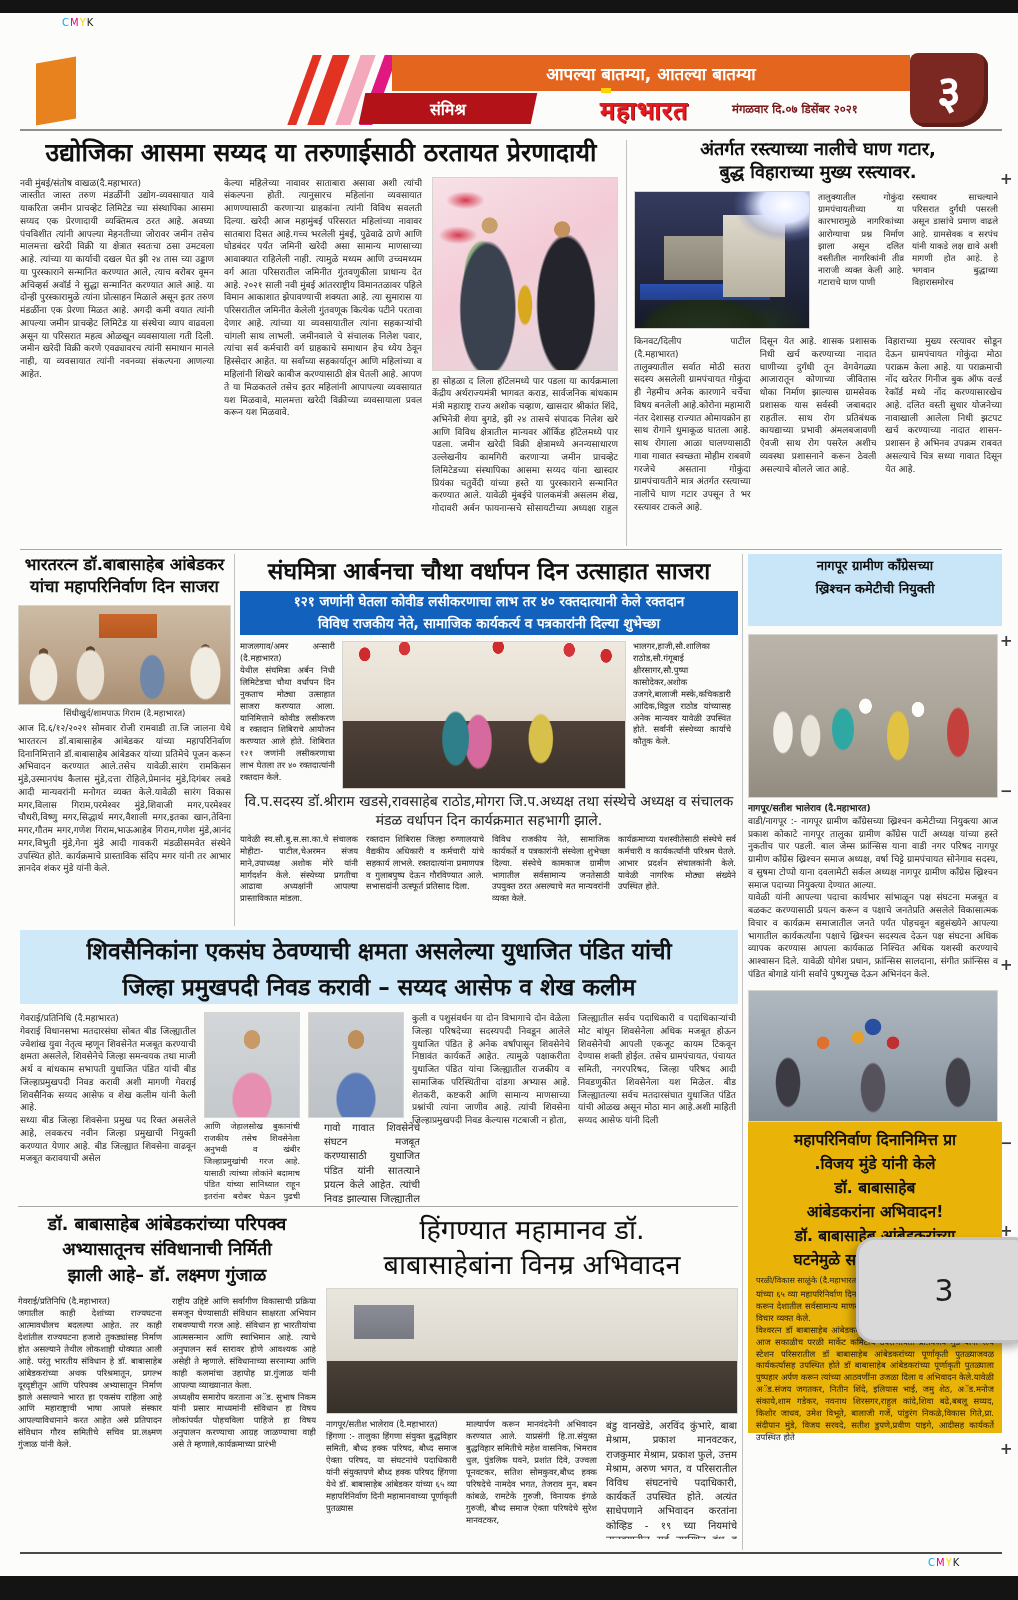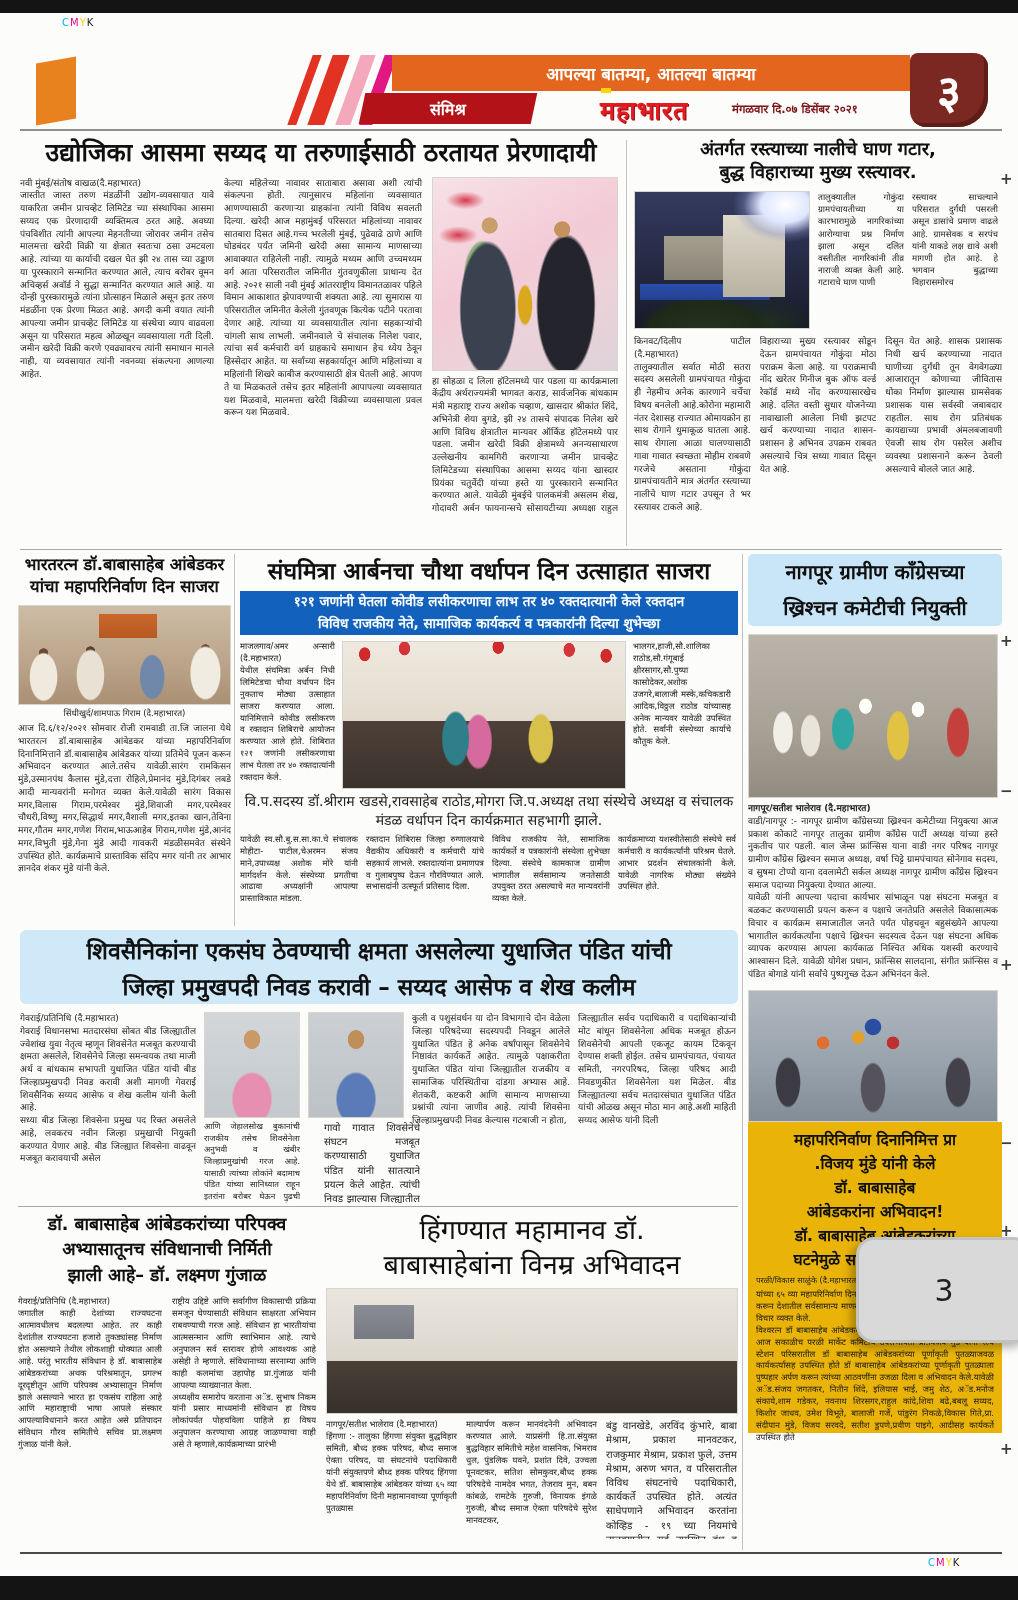--- a/index.html
+++ b/index.html
@@ -171,22 +171,22 @@
       <div>बुद्ध विहाराच्या मुख्य रस्त्यावर.</div>
     </div>
     <div style="display:flex;gap:8px;margin-top:8px;">
       <div class="photo ph-night" style="width:176px;height:138px;"></div>
       <div class="col" style="width:86px;height:138px;font-size:8.6px;">तालुक्यातील गोकुंदा ग्रामपंचायतीच्या या कारभारामुळे नागरिकांच्या आरोग्याचा प्रश्न निर्माण झाला असून दलित वस्तीतील नागरिकांनी तीव्र नाराजी व्यक्त केली आहे. गटाराचे घाण पाणी</div>
       <div class="col" style="width:86px;height:138px;font-size:8.6px;">रस्त्यावर साचल्याने परिसरात दुर्गंधी पसरली असून डासांचे प्रमाण वाढले आहे. ग्रामसेवक व सरपंच यांनी याकडे लक्ष द्यावे अशी मागणी होत आहे. हे भगवान बुद्धाच्या विहारासमोरच</div>
     </div>
     <div style="display:flex;gap:9px;margin-top:6px;">
       <div class="col" style="width:117px;height:192px;">किनवट/दिलीप पाटील (दै.महाभारत)
 तालुक्यातील सर्वात मोठी सतरा सदस्य असलेली ग्रामपंचायत गोकुंदा ही नेहमीच अनेक कारणाने चर्चेचा विषय बनलेली आहे.कोरोना महामारी नंतर देशासह राज्यात ओमायक्रोन हा साथ रोगाने धुमाकूळ घातला आहे. साथ रोगाला आळा घालण्यासाठी गावा गावात स्वच्छता मोहीम राबवणे गरजेचे असताना गोकुंदा ग्रामपंचायतीने मात्र अंतर्गत रस्त्याच्या नालीचे घाण गटार उपसून ते भर रस्त्यावर टाकले आहे.</div>
+      <div class="col" style="width:117px;height:192px;">दिसून येत आहे. शासक प्रशासक निधी खर्च करण्याच्या नादात घाणीच्या दुर्गंधी तून वेगवेगळ्या आजारातून कोणाच्या जीवितास धोका निर्माण झाल्यास ग्रामसेवक प्रशासक यास सर्वस्वी जबाबदार राहतील. साथ रोग प्रतिबंधक कायद्याच्या प्रभावी अंमलबजावणी ऐवजी साथ रोग पसरेल अशीच व्यवस्था प्रशासनाने करून ठेवली असल्याचे बोलले जात आहे.</div>
       <div class="col" style="width:117px;height:192px;">विहाराच्या मुख्य रस्त्यावर सोडून देऊन ग्रामपंचायत गोकुंदा मोठा पराक्रम केला आहे. या पराक्रमाची नोंद खरेतर गिनीज बुक ऑफ वर्ल्ड रेकॉर्ड मध्ये नोंद करण्यासारखेच आहे. दलित वस्ती सुधार योजनेच्या नावाखाली आलेला निधी झटपट खर्च करण्याच्या नादात शासन-प्रशासन हे अभिनव उपक्रम राबवत असल्याचे चित्र सध्या गावात दिसून येत आहे.</div>
-      <div class="col" style="width:117px;height:192px;">दिसून येत आहे. शासक प्रशासक निधी खर्च करण्याच्या नादात घाणीच्या दुर्गंधी तून वेगवेगळ्या आजारातून कोणाच्या जीवितास धोका निर्माण झाल्यास ग्रामसेवक प्रशासक यास सर्वस्वी जबाबदार राहतील. साथ रोग प्रतिबंधक कायद्याच्या प्रभावी अंमलबजावणी ऐवजी साथ रोग पसरेल अशीच व्यवस्था प्रशासनाने करून ठेवली असल्याचे बोलले जात आहे.</div>
     </div>
   </div>
 
   <div class="abs hline" style="left:20px;top:549px;width:982px;"></div>
 
   <div class="abs" style="left:18px;top:554px;width:213px;">
     <div class="hl" style="font-size:16.5px;line-height:1.35;">भारतरत्न डॉ.बाबासाहेब आंबेडकर यांचा महापरिनिर्वाण दिन साजरा</div>
     <div class="photo ph-interior" style="width:213px;height:100px;margin-top:6px;"></div>
     <div class="cap" style="margin-top:3px;">सिंधीखुर्द/शामपाऊ गिराम (दै.महाभारत)</div>
     <div class="col" style="width:213px;height:188px;margin-top:3px;">आज दि.६/१२/२०२१ सोमवार रोजी रामवाडी ता.जि जालना येथे भारतरत्न डॉ.बाबासाहेब आंबेडकर यांच्या महापरिनिर्वाण दिनानिमित्ताने डॉ.बाबासाहेब आंबेडकर यांच्या प्रतिमेचे पूजन करून अभिवादन करण्यात आले.तसेच यावेळी.सारंग रामकिसन मुंडे,उस्मानपंथ कैलास मुंडे,दत्ता रोहिले,प्रेमानंद मुंडे,दिगंबर लबडे आदी मान्यवरांनी मनोगत व्यक्त केले.यावेळी सारंग विकास मगर,विलास गिराम,परमेश्वर मुंडे,शिवाजी मगर,परमेश्वर चौधरी,विष्णु मगर,सिद्धार्थ मगर,वैशाली मगर,इतका खान,तेविना मगर,गौतम मगर,गणेश गिराम,भाऊआहेब गिराम,गणेश मुंडे,आनंद मगर,विभुती मुंडे,गेना मुंडे आदी गावकरी मंडळीसमवेत संस्थेने उपस्थित होते. कार्यक्रमाचे प्रास्ताविक संदिप मगर यांनी तर आभार ज्ञानदेव शंकर मुंडे यांनी केले.</div>
@@ -211,21 +211,21 @@
       <div class="col" style="width:118px;height:92px;font-size:8.4px;">यावेळी स्व.सौ.बु.स.सा.का.चे संचालक मोहीटा- पाटील,चेअरमन संजय माने,उपाध्यक्ष अशोक मोरे यांनी मार्गदर्शन केले. संस्थेच्या प्रगतीचा आढावा अध्यक्षांनी आपल्या प्रास्ताविकात मांडला.</div>
       <div class="col" style="width:118px;height:92px;font-size:8.4px;">रक्तदान शिबिरास जिल्हा रुग्णालयाचे वैद्यकीय अधिकारी व कर्मचारी यांचे सहकार्य लाभले. रक्तदात्यांना प्रमाणपत्र व गुलाबपुष्प देऊन गौरविण्यात आले. सभासदांनी उत्स्फूर्त प्रतिसाद दिला.</div>
       <div class="col" style="width:118px;height:92px;font-size:8.4px;">विविध राजकीय नेते, सामाजिक कार्यकर्ते व पत्रकारांनी संस्थेला शुभेच्छा दिल्या. संस्थेचे कामकाज ग्रामीण भागातील सर्वसामान्य जनतेसाठी उपयुक्त ठरत असल्याचे मत मान्यवरांनी व्यक्त केले.</div>
       <div class="col" style="width:118px;height:92px;font-size:8.4px;">कार्यक्रमाच्या यशस्वीतेसाठी संस्थेचे सर्व कर्मचारी व कार्यकर्त्यांनी परिश्रम घेतले. आभार प्रदर्शन संचालकांनी केले. यावेळी नागरिक मोठ्या संख्येने उपस्थित होते.</div>
     </div>
   </div>
 
   <div class="abs vline" style="left:742px;top:554px;height:996px;"></div>
 
   <div class="abs" style="left:748px;top:554px;width:254px;">
-    <div class="ltblue hl" style="height:72px;font-size:20px;line-height:1.8;border-radius:5px;">
+    <div class="ltblue hl" style="height:72px;font-size:13px;line-height:1.8;border-radius:0;">
       <div>नागपूर ग्रामीण काँग्रेसच्या</div>
       <div>ख्रिश्चन कमेटीची नियुक्ती</div>
     </div>
     <div class="photo ph-group" style="width:250px;height:164px;margin-top:8px;"></div>
     <div class="col" style="width:250px;height:182px;margin-top:4px;"><span style="font-weight:bold;">नागपूर/सतीश भालेराव (दै.महाभारत)</span>
       <span>वाडी/नागपूर :- नागपूर ग्रामीण काँग्रेसच्या ख्रिश्चन कमेटीच्या नियुक्त्या आज प्रकाश कोकाटे नागपूर तालुका ग्रामीण काँग्रेस पार्टी अध्यक्ष यांच्या हस्ते नुकतीच पार पडली. बाल जेम्स फ्रांन्सिस याना वाडी नगर परिषद नागपूर ग्रामीण काँग्रेस ख्रिश्चन समाज अध्यक्ष, वर्षा चिट्टे ग्रामपंचायत सोनेगाव सदस्य, व सुषमा टोप्पो याना दवलामेटी सर्कल अध्यक्ष नागपूर ग्रामीण काँग्रेस ख्रिश्चन समाज पदाच्या नियुक्त्या देण्यात आल्या.</span>
       <span>यावेळी यांनी आपल्या पदाचा कार्यभार सांभाळून पक्ष संघटना मजबूत व बळकट करण्यासाठी प्रयत्न करून व पक्षाचे जनतेप्रति असलेले विकासात्मक विचार व कार्यक्रम समाजातील जनते पर्यंत पोहचवून बहुसंख्येने आपल्या भागातील कार्यकर्त्यांना पक्षाचे ख्रिश्चन सदस्यत्व देऊन पक्ष संघटना अधिक व्यापक करण्यास आपला कार्यकाळ निश्चित अधिक यशस्वी करण्याचे आश्वासन दिले. यावेळी योगेश प्रधान, फ्रांन्सिस सालदाना, संगीत फ्रांन्सिस व पंडित बोगाडे यांनी सर्वांचे पुष्पगुच्छ देऊन अभिनंदन केले.</span>
     </div>
     <div class="photo ph-garland" style="width:250px;height:132px;margin-top:6px;"></div>
   </div>
@@ -238,21 +238,21 @@
       <div>आंबेडकरांना अभिवादन!</div>
       <div>डॉ. बाबासाहेब आंबेडकरांच्या</div>
       <div>घटनेमुळे सामान्यांना अधिकार</div>
     </div>
     <div class="cap" style="margin-top:4px;font-size:8px;text-align:left;">परळी/विकास साळुंके (दै.महाभारत)</div>
     <div class="col" style="width:238px;height:250px;font-size:8.4px;margin-top:2px;">यांच्या ६५ व्या महापरिनिर्वाण दिनानिमित्त कमिटीचे उपसभापती यांनी अभिवादन करून देशातील सर्वसामान्य माणसाला घटनेमुळे अधिकार प्राप्त झाले असल्याचे विचार व्यक्त केले.
 विश्वरत्न डॉ बाबासाहेब आंबेडकर यांच्या महापरिनिर्वाण दिनाच्या पार्श्वभूमीवर आज सकाळीच परळी मार्केट कमिटीचे उपसभापती प्रा.विजय मुंडे यांनी रेल्वे स्टेशन परिसरातील डॉ बाबासाहेब आंबेडकरांच्या पूर्णाकृती पुतळ्याजवळ कार्यकर्त्यांसह उपस्थित होते डॉ बाबासाहेब आंबेडकरांच्या पूर्णाकृती पुतळ्याला पुष्पहार अर्पण करून त्यांच्या आठवणींना उजळा दिला व अभिवादन केले.यावेळी अॅड.संजय जगतकर, नितीन शिंदे, इलियास भाई, जमु शेठ, अॅड.मनोज संकाये,शाम गडेकर, नवनाथ शिरसगर,राहुल कांदे,शिवा बढे,बबलू सय्यद, किशोर जाधव, उमेश विभूते, बालाजी गर्जे, पांडुरंग निकळे,विकास गिते,प्रा. संदीपान मुंडे, विजय सरवदे, सतीश डुपणे,प्रवीण पाइगे, आदीसह कार्यकर्ते उपस्थित होते</div>
   </div>
 
   <div class="abs" style="left:20px;top:930px;width:718px;">
-    <div class="hl" style="background:#cfe9f8;height:74px;font-size:23px;line-height:1.55;padding-top:4px;box-sizing:border-box;border-radius:6px;">
+    <div class="hl" style="background:#cfe9f8;height:74px;font-size:23px;line-height:1.55;padding-top:4px;box-sizing:border-box;">
       <div>शिवसैनिकांना एकसंघ ठेवण्याची क्षमता असलेल्या युधाजित पंडित यांची</div>
       <div>जिल्हा प्रमुखपदी निवड करावी – सय्यद आसेफ व शेख कलीम</div>
     </div>
     <div style="display:flex;gap:8px;margin-top:8px;">
       <div class="col" style="width:176px;height:192px;">गेवराई/प्रतिनिधि (दै.महाभारत)
 गेवराई विधानसभा मतदारसंघा सोबत बीड जिल्ह्यातील ज्वेशांख युवा नेतृत्व म्हणून शिवसेनेत मजबूत करण्याची क्षमता असलेले, शिवसेनेचे जिल्हा समन्वयक तथा माजी अर्थ व बांधकाम सभापती युधाजित पंडित यांची बीड जिल्हाप्रमुखपदी निवड करावी अशी मागणी गेवराई शिवसैनिक सय्यद आसेफ व शेख कलीम यांनी केली आहे.
 सध्या बीड जिल्हा शिवसेना प्रमुख पद रिक्त असलेले आहे, लवकरच नवीन जिल्हा प्रमुखाची नियुक्ती करण्यात येणार आहे. बीड जिल्ह्यात शिवसेना वाढवून मजबूत करावयाची असेल</div>
       <div style="width:96px;">
         <div class="photo ph-man1" style="width:96px;height:106px;"></div>
         <div class="col" style="width:96px;height:82px;font-size:8.2px;margin-top:3px;">आणि जेहालसोख बुकानांची राजकीय तसेच शिवसेनेला अनुभवी व खंबीर जिल्हाप्रमुखांची गरज आहे. यासाठी त्यांच्या लोकांने बदामाच पंडित यांच्या सानिध्यात राहून इतरांना बरोबर घेऊन पुढची वाटचाल करणारा लायक नेतृत्व आहे.</div>

